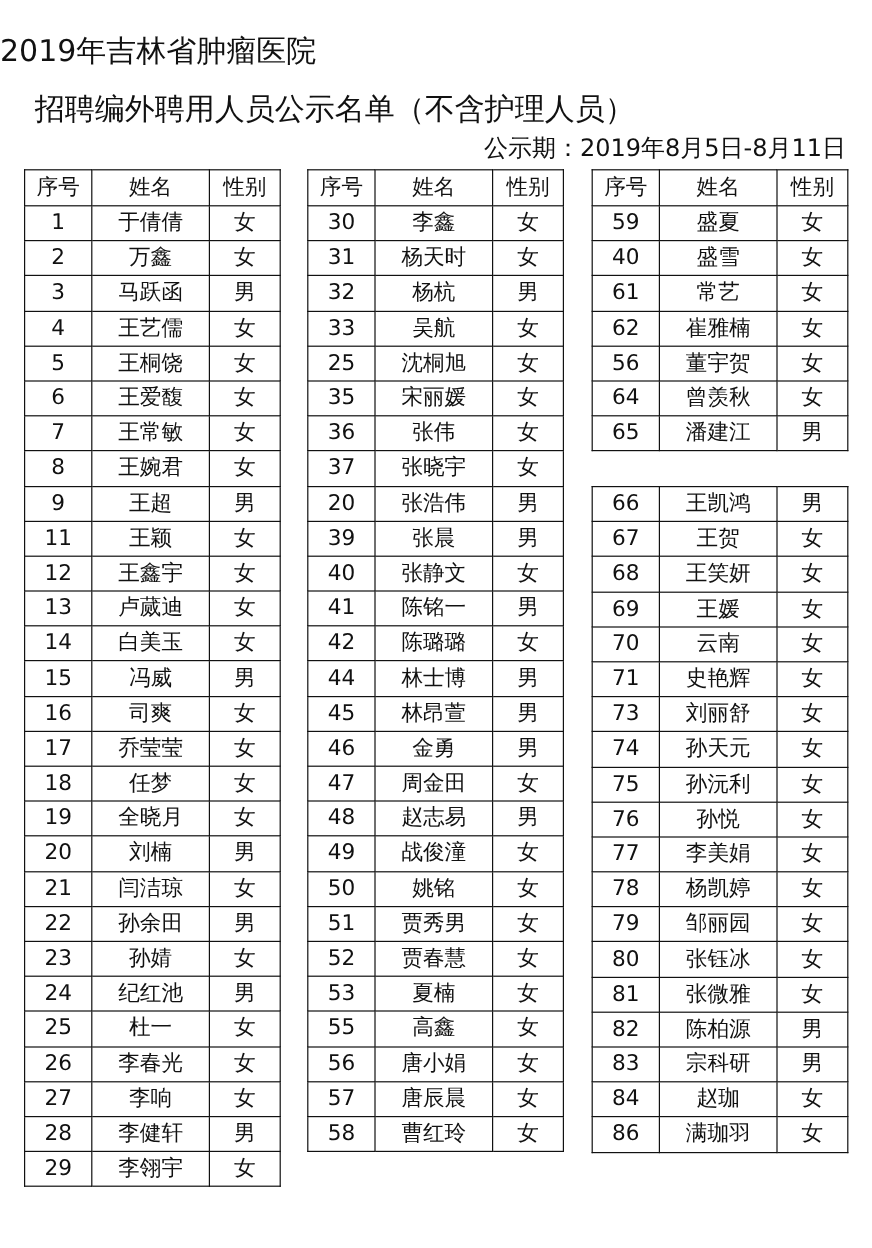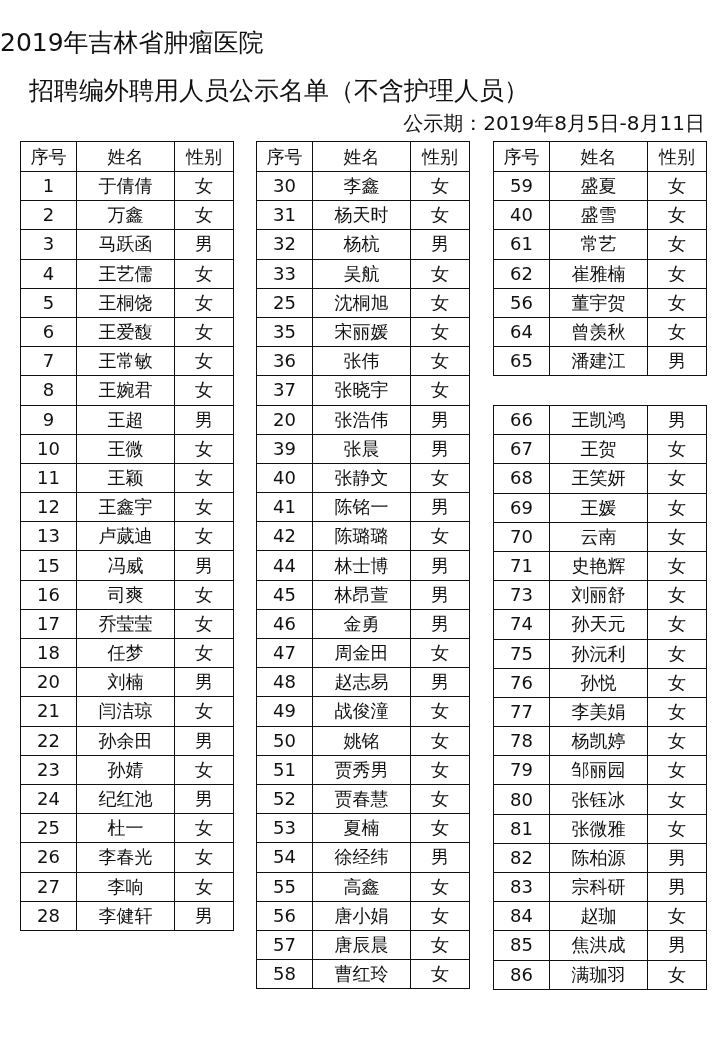--- a/index.html
+++ b/index.html
@@ -80,60 +80,65 @@
         <td>8</td>
         <td>王婉君</td>
         <td>女</td>
       </tr>
       <tr>
         <td>9</td>
         <td>王超</td>
         <td>男</td>
       </tr>
       <tr>
-        <td>10</td>
-        <td>王微</td>
-        <td>女</td>
-      </tr>
-      <tr>
         <td>11</td>
         <td>王颖</td>
         <td>女</td>
       </tr>
       <tr>
         <td>12</td>
         <td>王鑫宇</td>
         <td>女</td>
       </tr>
       <tr>
         <td>13</td>
         <td>卢蒇迪</td>
         <td>女</td>
       </tr>
       <tr>
+        <td>14</td>
+        <td>白美玉</td>
+        <td>女</td>
+      </tr>
+      <tr>
         <td>15</td>
         <td>冯威</td>
         <td>男</td>
       </tr>
       <tr>
         <td>16</td>
         <td>司爽</td>
         <td>女</td>
       </tr>
       <tr>
         <td>17</td>
         <td>乔莹莹</td>
         <td>女</td>
       </tr>
       <tr>
         <td>18</td>
         <td>任梦</td>
         <td>女</td>
       </tr>
       <tr>
+        <td>19</td>
+        <td>全晓月</td>
+        <td>女</td>
+      </tr>
+      <tr>
         <td>20</td>
         <td>刘楠</td>
         <td>男</td>
       </tr>
       <tr>
         <td>21</td>
         <td>闫洁琼</td>
         <td>女</td>
       </tr>
       <tr>
@@ -163,20 +168,25 @@
       </tr>
       <tr>
         <td>27</td>
         <td>李响</td>
         <td>女</td>
       </tr>
       <tr>
         <td>28</td>
         <td>李健轩</td>
         <td>男</td>
+      </tr>
+      <tr>
+        <td>29</td>
+        <td>李翎宇</td>
+        <td>女</td>
       </tr>
     </tbody>
 </table>
 
 <table id="tbl2">
   <colgroup>
       <col class="col-num">
       <col class="col-name">
       <col class="col-sex">
     </colgroup>
@@ -295,25 +305,20 @@
         <td>52</td>
         <td>贾春慧</td>
         <td>女</td>
       </tr>
       <tr>
         <td>53</td>
         <td>夏楠</td>
         <td>女</td>
       </tr>
       <tr>
-        <td>54</td>
-        <td>徐经纬</td>
-        <td>男</td>
-      </tr>
-      <tr>
         <td>55</td>
         <td>高鑫</td>
         <td>女</td>
       </tr>
       <tr>
         <td>56</td>
         <td>唐小娟</td>
         <td>女</td>
       </tr>
       <tr>
@@ -470,23 +475,18 @@
         <td>83</td>
         <td>宗科研</td>
         <td>男</td>
       </tr>
       <tr>
         <td>84</td>
         <td>赵珈</td>
         <td>女</td>
       </tr>
       <tr>
-        <td>85</td>
-        <td>焦洪成</td>
-        <td>男</td>
-      </tr>
-      <tr>
         <td>86</td>
         <td>满珈羽</td>
         <td>女</td>
       </tr>
     </tbody>
 </table>
 
 </body></html>

